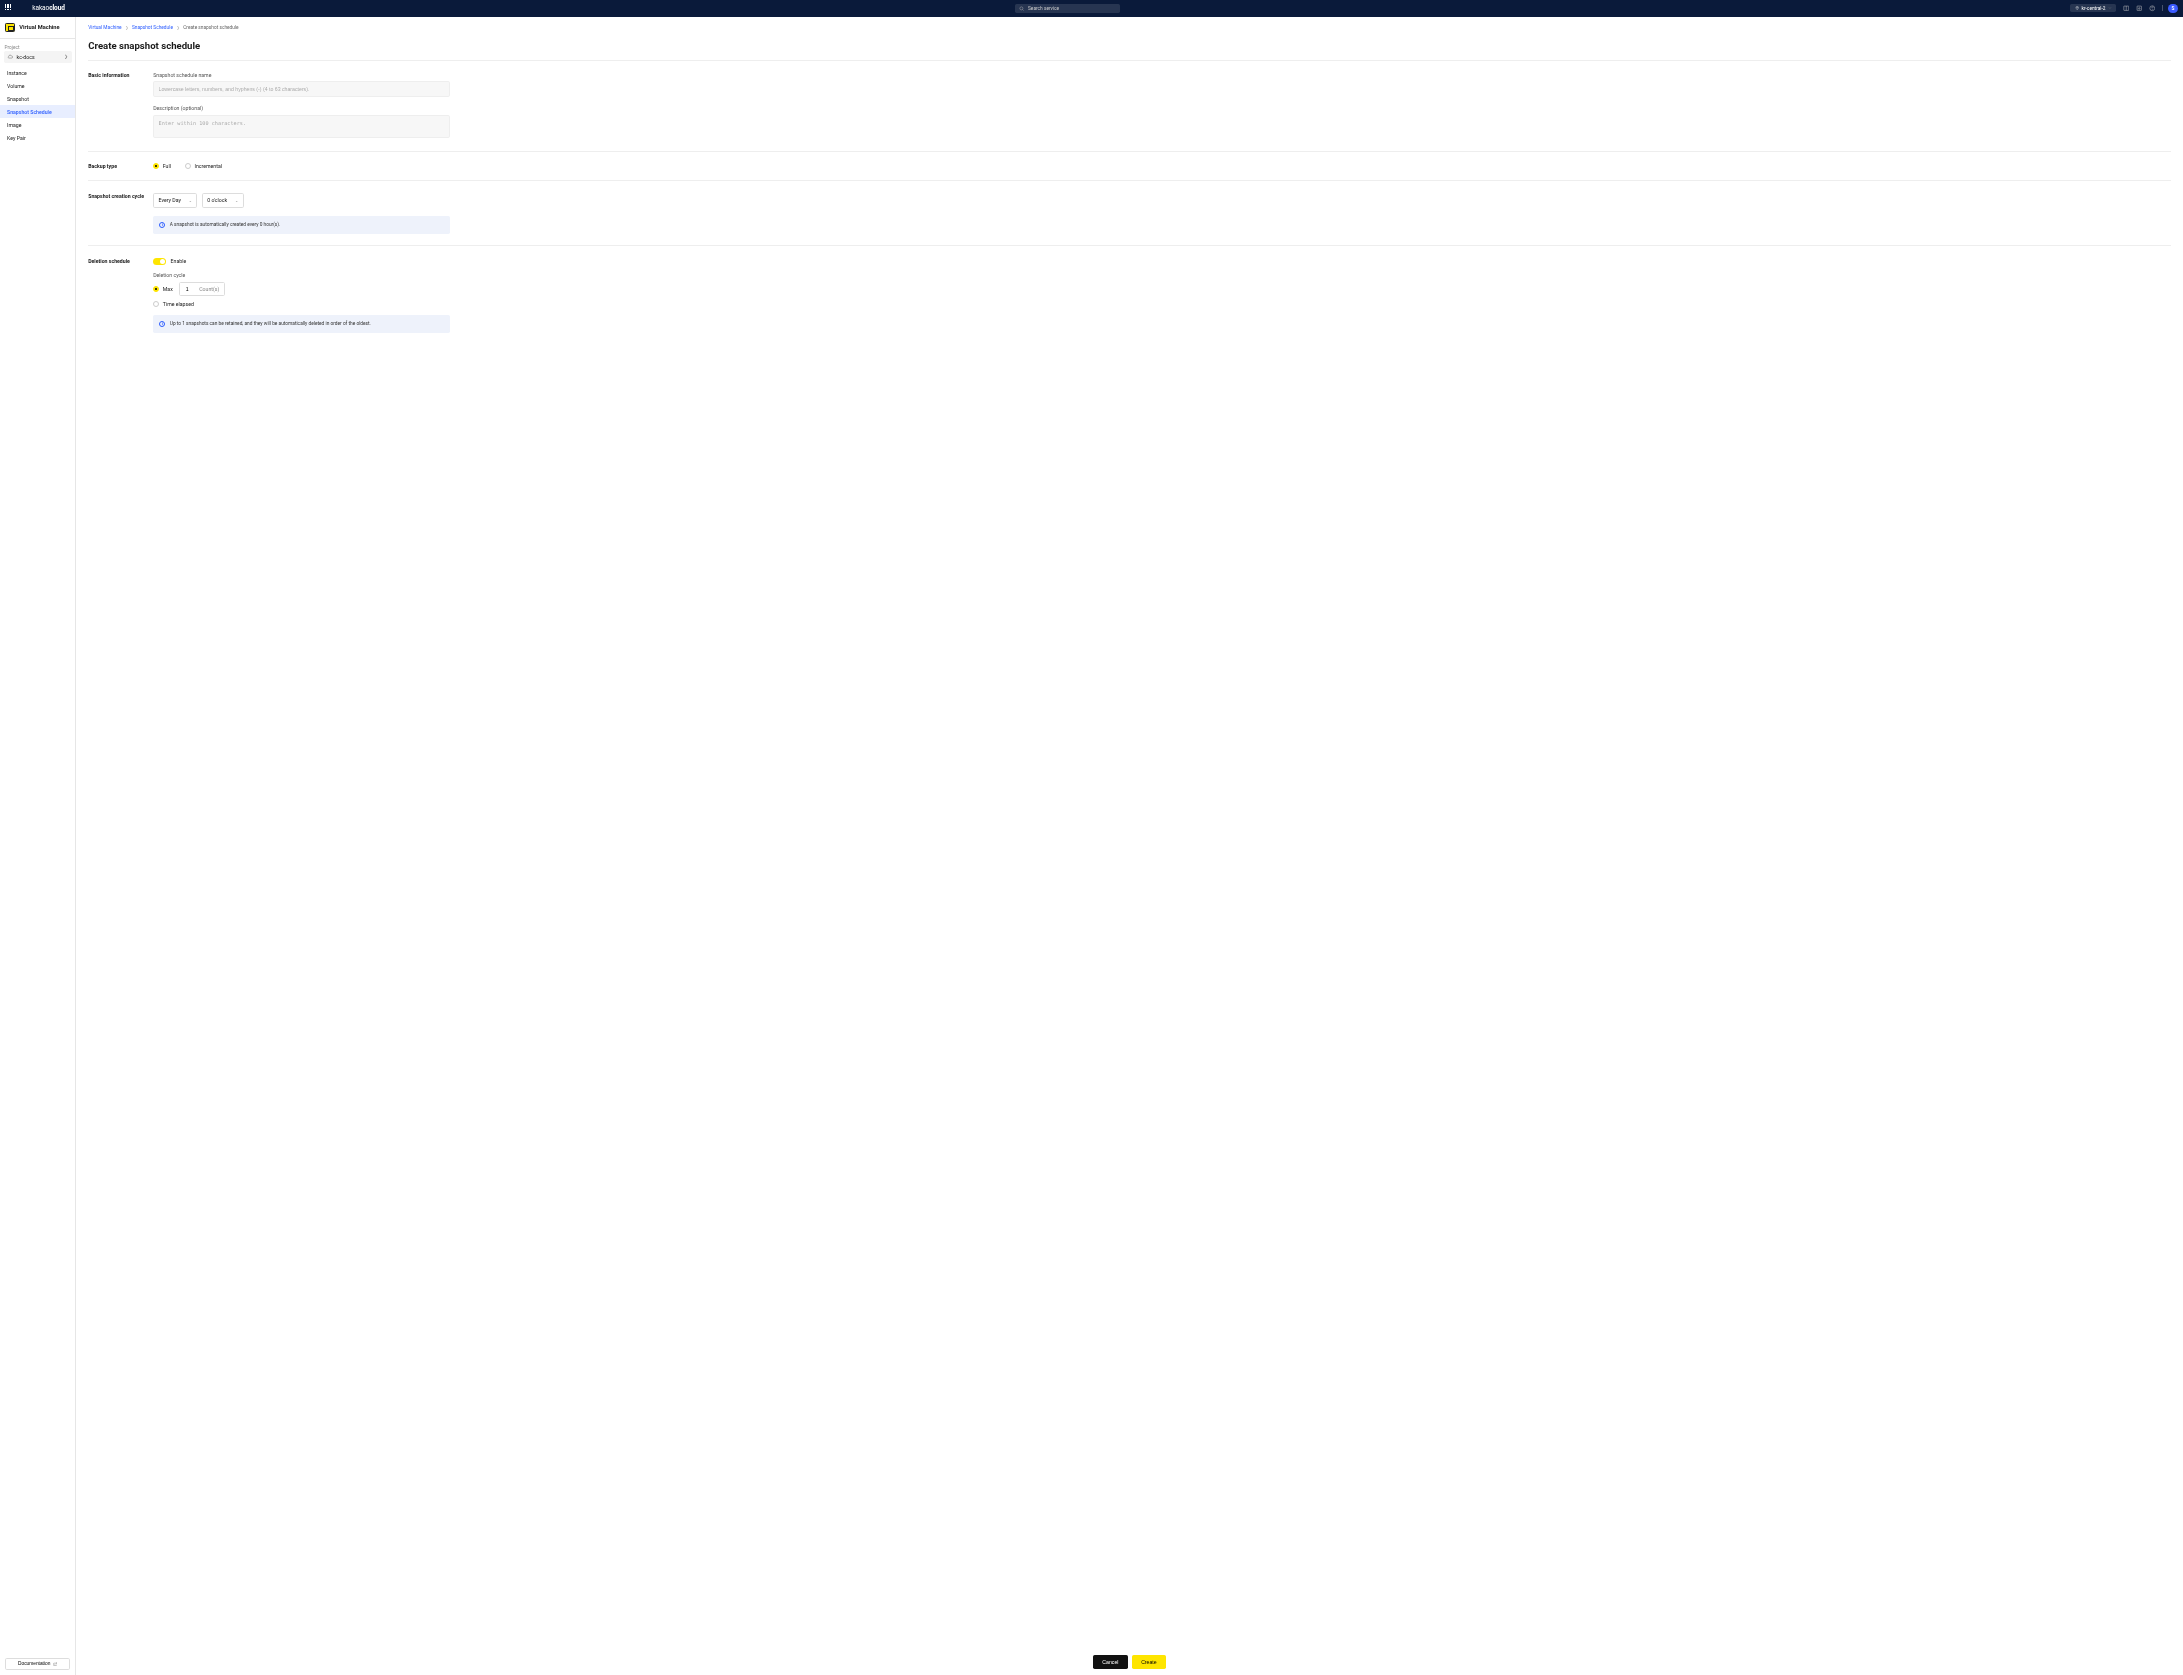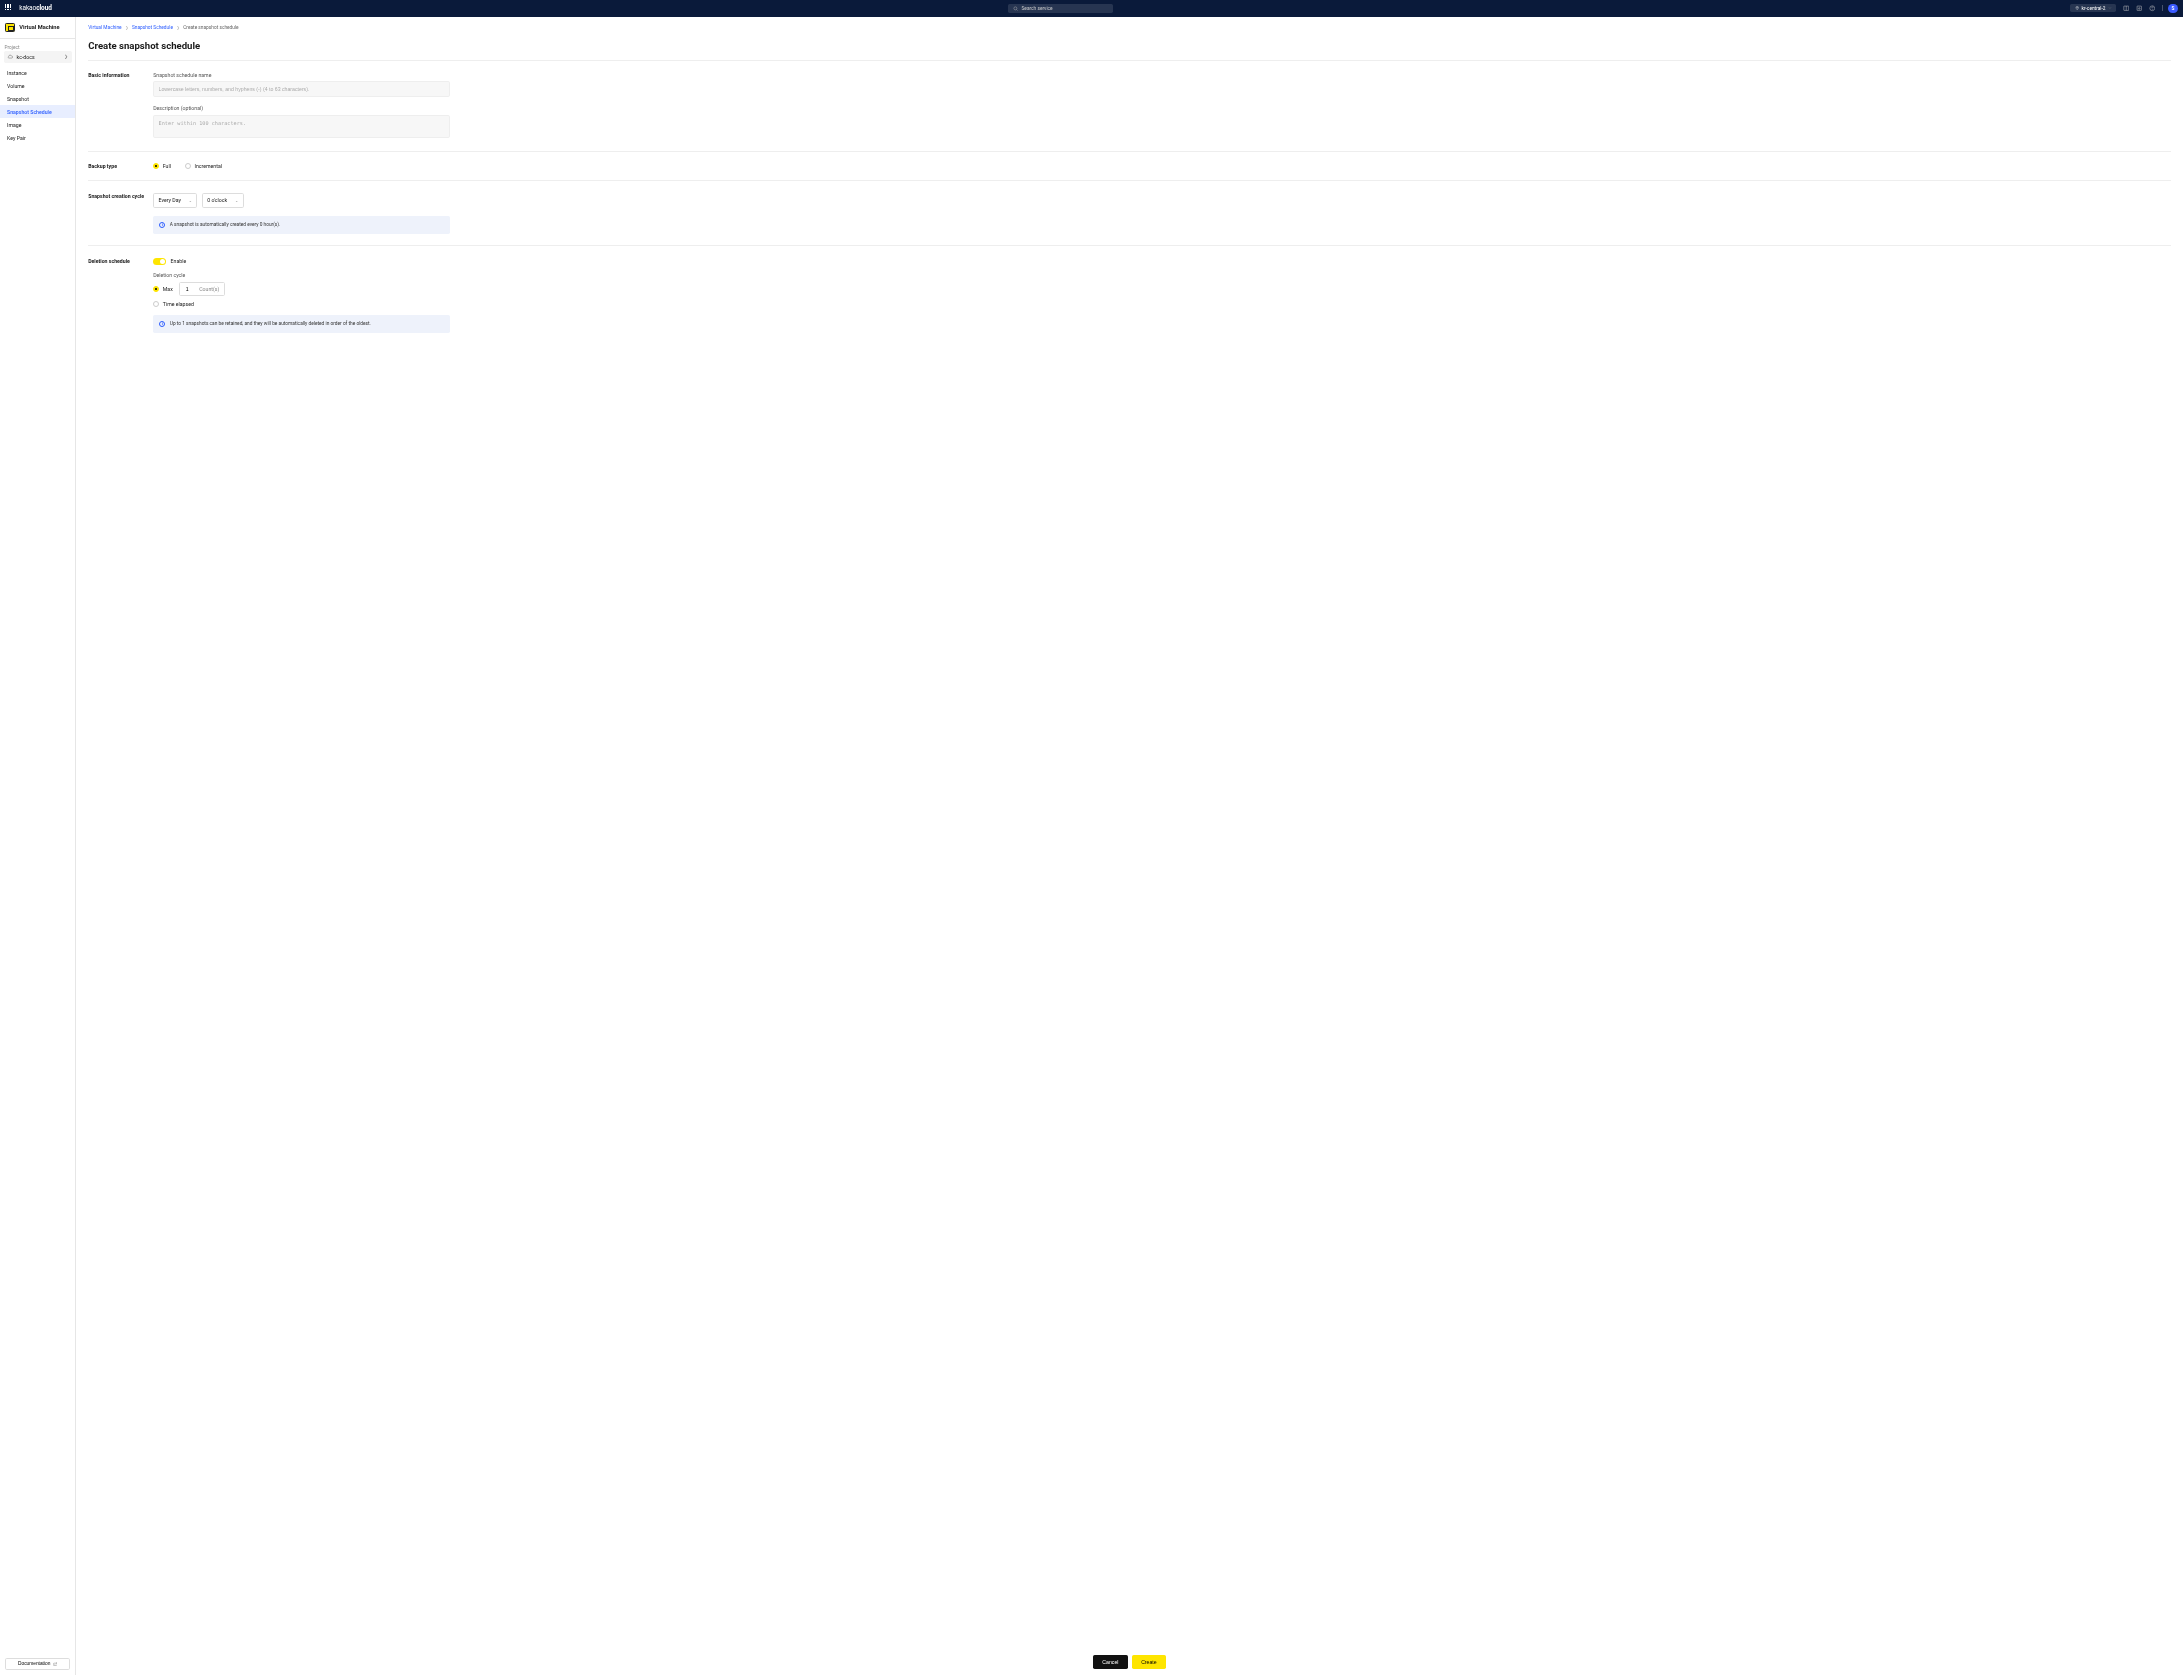--- a/index.html
+++ b/index.html
@@ -1,18 +1,18 @@
 <!DOCTYPE html>
 <html style="font-size:7px"><head>
 <meta charset="utf-8">
 <style>
 * { box-sizing: border-box; margin: 0; padding: 0; }
 body { font-family: -apple-system, BlinkMacSystemFont, "Segoe UI", Roboto, sans-serif; font-size: 5.7px; color: #1a1a1a; background: #fff; }
 .topbar { background: #0a1a3a; height: 16.6px; display: flex; align-items: center; padding: 0 5.2px; color: #fff; }
-.topbar-left { display: flex; align-items: flex-start; gap: 8px; }
+.topbar-left { display: flex; align-items: flex-start; gap: 21px; }
 .apps-icon { width: 6.1px; height: 6.1px; display: grid; grid-template-columns: repeat(3,1.3px); grid-template-rows: repeat(3,1.3px); gap:0.9px; cursor:pointer; }
 .apps-icon span { background:#fff; width:1.3px; height:1.3px; }
 .logo { font-size: 6.5px; font-weight: 400; letter-spacing: -0.1px; }
 .logo b { font-weight: 700; }
 .search-wrap { margin-left: auto; margin-right: auto; width: 105px; height: 9.6px; background: rgba(255,255,255,0.12); border-radius: 1.7px; display:flex; align-items:center; padding:0 4.4px; gap:3.5px; color:#ccc; font-size:4.8px; cursor:text; }
 .topbar-right { display:flex; align-items:center; gap:6.1px; }
 .region-sel { background: rgba(255,255,255,0.12); border-radius:1.7px; padding:1.7px 4.4px; display:flex; align-items:center; gap:2.6px; font-size:4.8px; cursor:pointer; }
 .top-icon { width:7px; height:7px; display:flex; align-items:center; justify-content:center; cursor:pointer; }
 .avatar { width:9.6px; height:9.6px; border-radius:50%; background:#3b5bff; display:flex; align-items:center; justify-content:center; font-size:4.8px; font-weight:600; cursor:pointer; }
 .vdivider-top { width:0.4px; height:6.1px; background:rgba(255,255,255,0.25); }

